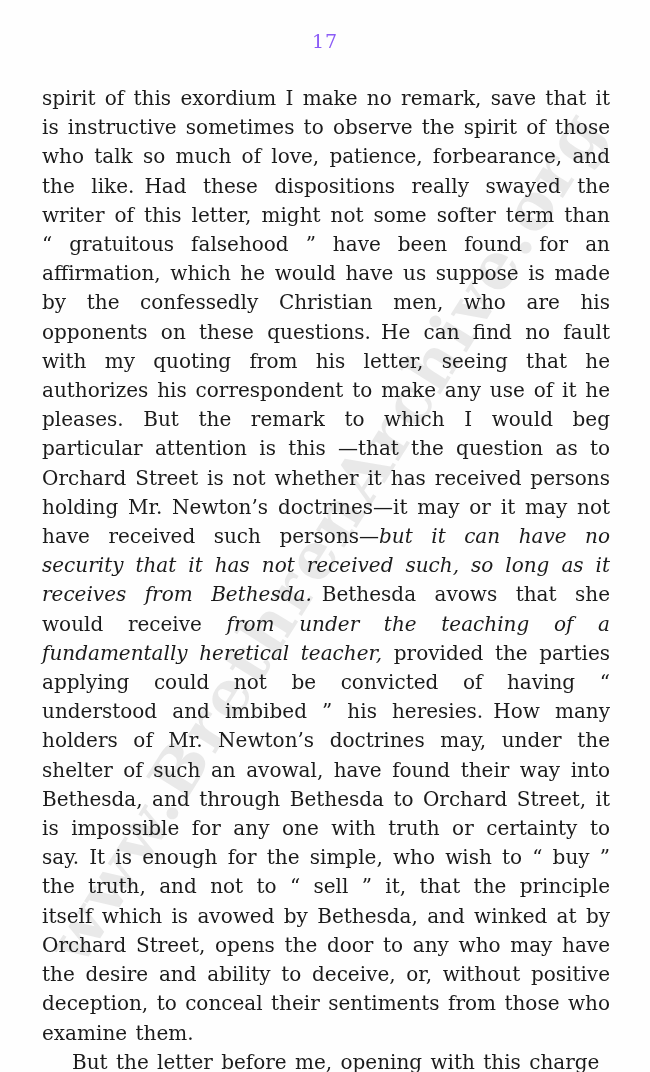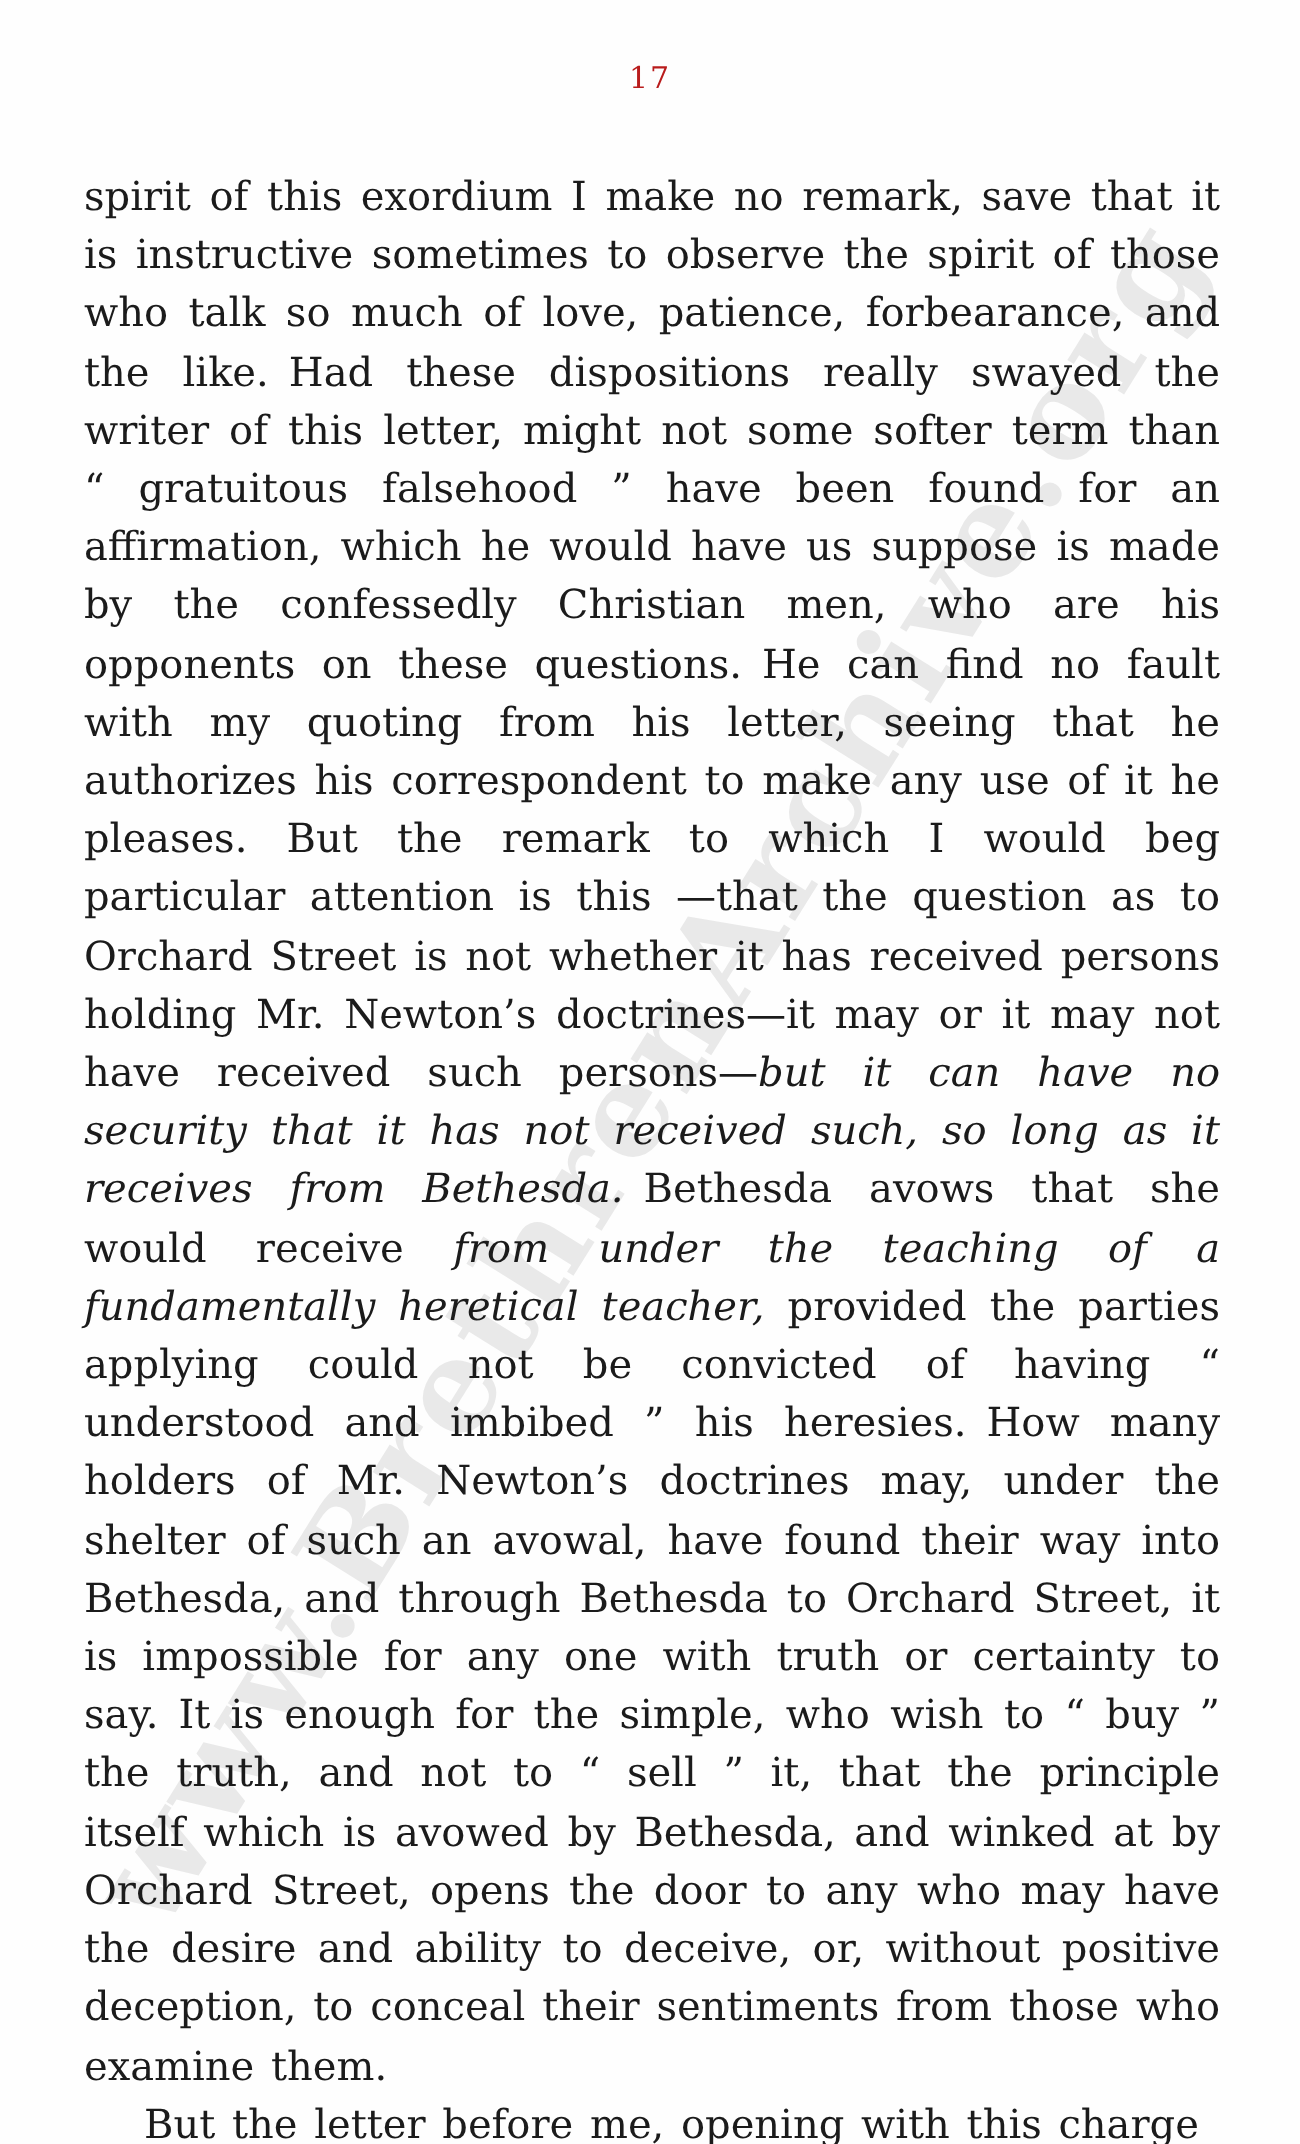--- a/index.html
+++ b/index.html
@@ -28,23 +28,23 @@
     color: rgba(50, 50, 50, 0.10);
     white-space: nowrap;
     z-index: 1;
     user-select: none;
   }
   .page-number {
     position: relative;
     z-index: 2;
     margin-top: 30px;
     text-align: center;
-    font-size: 15px;
+    font-size: 19px;
     letter-spacing: 1px;
-    color: #b91c1c;
+    color: #8b5cf6;
   }
   .body-text {
     position: absolute;
     z-index: 2;
     left: 42px;
     right: 40px;
     top: 84px;
     font-size: 20px;
     line-height: 29.2px;
     text-align: justify;

